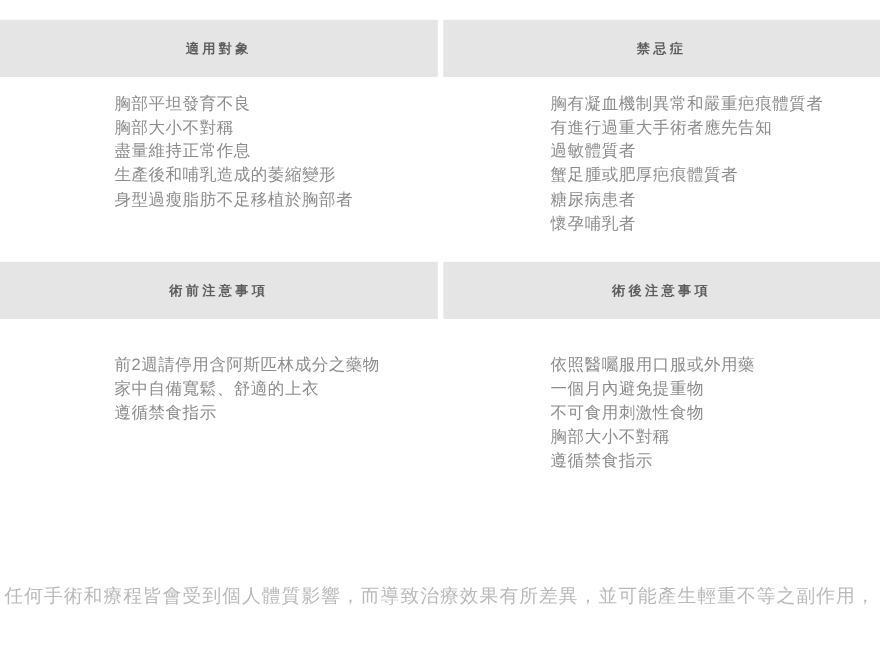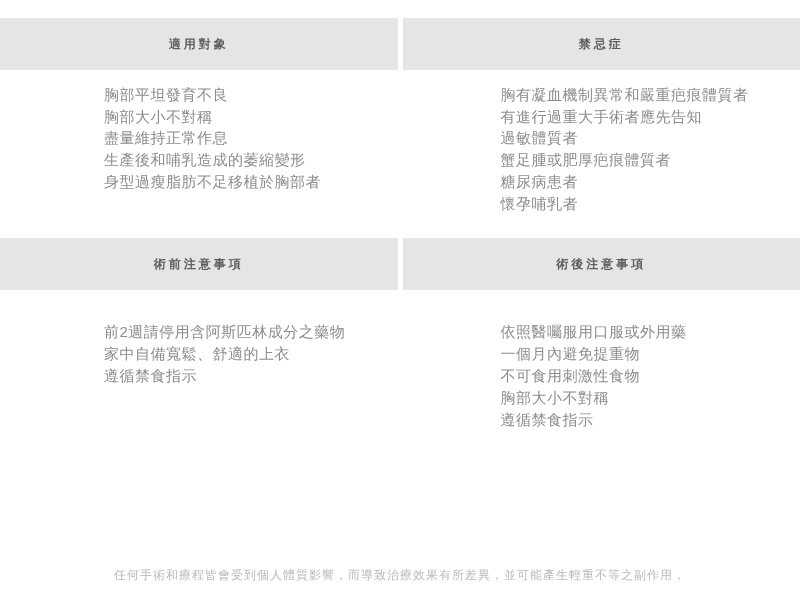--- a/index.html
+++ b/index.html
@@ -41,25 +41,25 @@
     font-size:15px;
     line-height:21.7px;
     letter-spacing:0.5px;
     color:var(--body_text);
   }
   .col-left ul.item-list{padding-left:104px;}
   .col-right ul.item-list{padding-left:98px;}
   .grid.row-2 ul.item-list{margin-top:31px;line-height:22px;}
   .footer{
     position:absolute;
-    top:563px;
+    top:529px;
     left:0;
     width:100%;
     text-align:center;
-    font-size:12px;
+    font-size:17px;
     line-height:25px;
     letter-spacing:1px;
     color:var(--footer_text);
   }
 </style>
 </head>
 <body>
 
 <div class="grid row-1">
   <section class="col-left">

